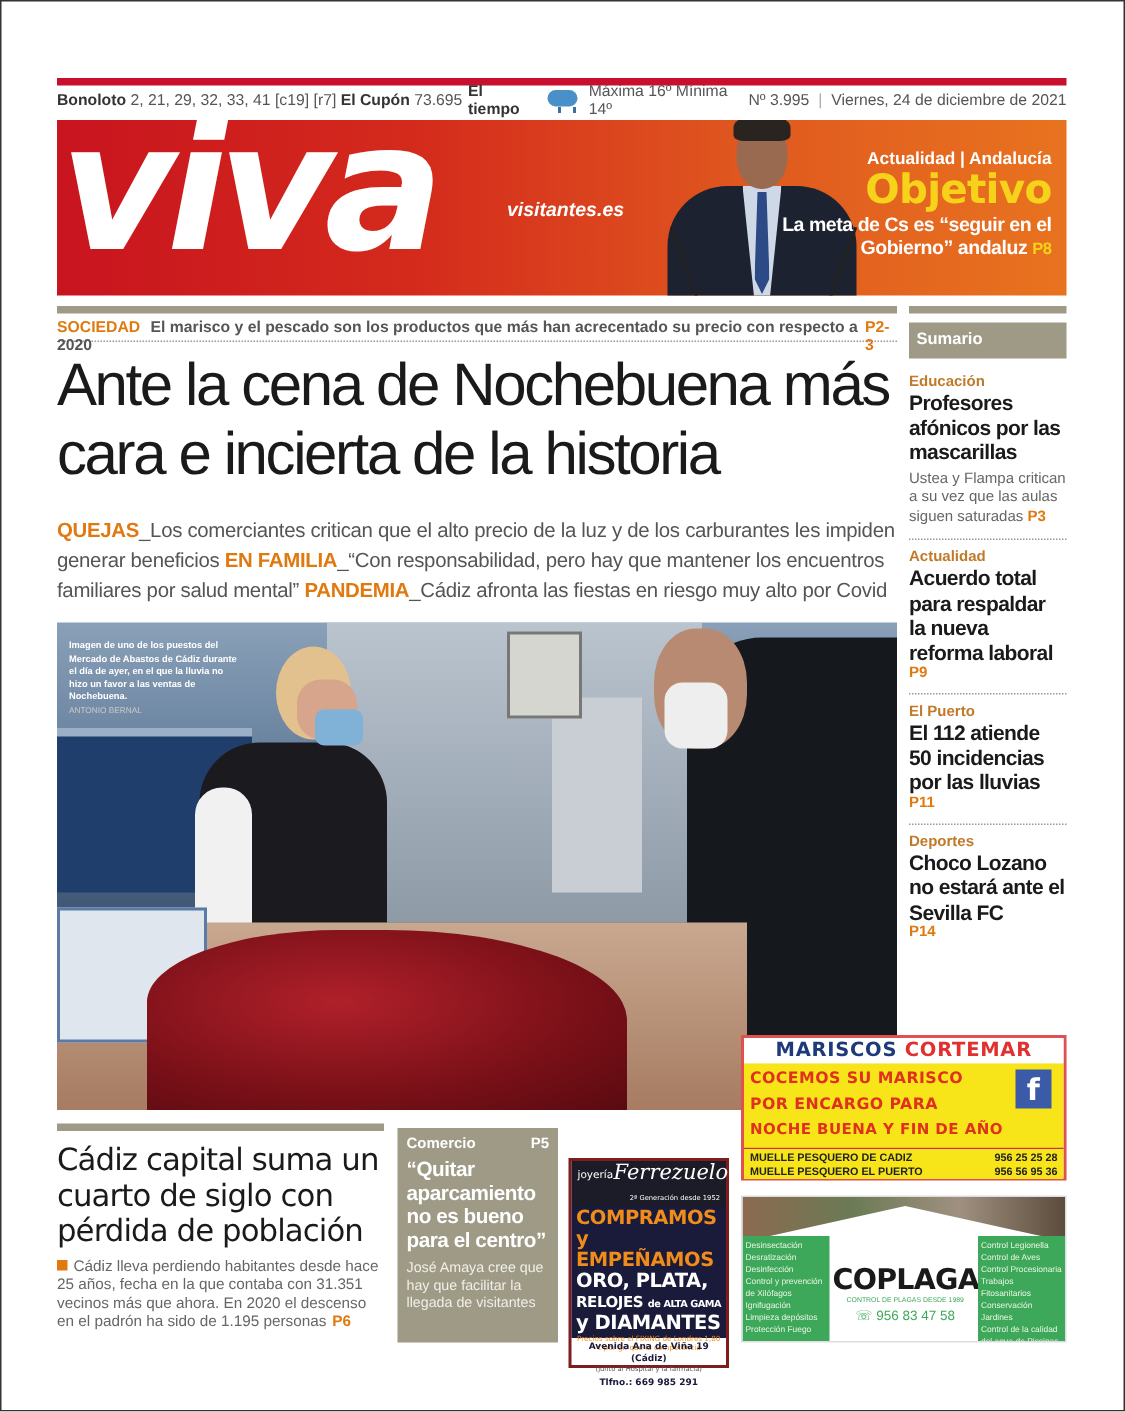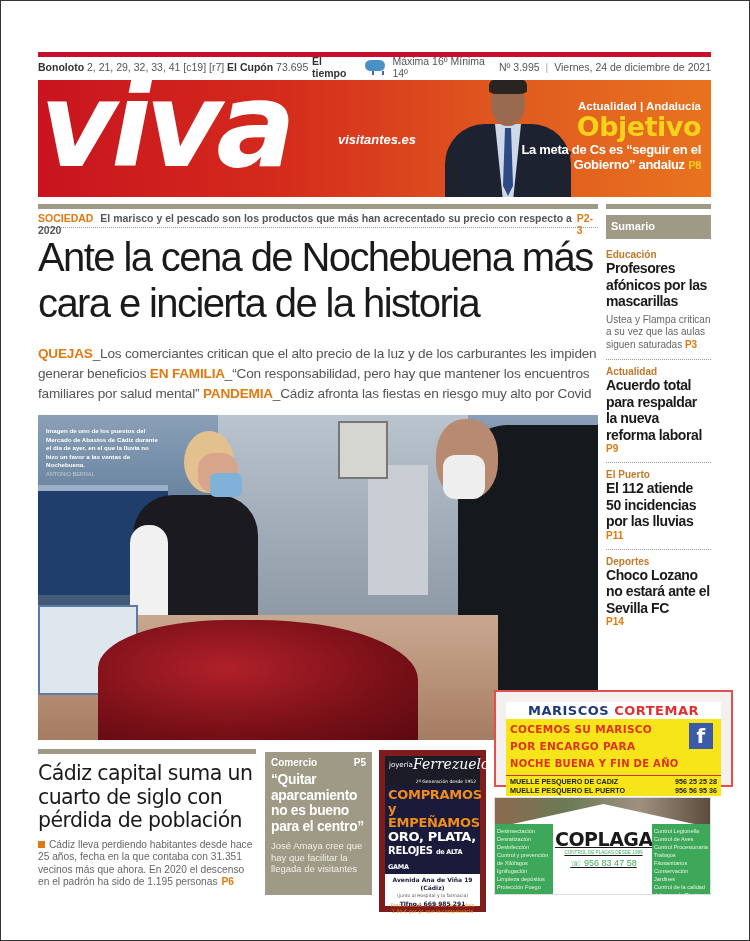--- a/index.html
+++ b/index.html
@@ -71,59 +71,59 @@
   .sidebar { position: absolute; left: 606px; top: 204px; width: 105px; }
   .sumario-head { margin-top: 6px; height: 24px; background: #9e9a86; color: #fff; font-weight: bold; font-size: 11px; padding: 5px 5px; }
   .sb-item { border-bottom: 1px dotted #999; padding: 6px 0 8px 0; }
   .sb-item:first-of-type { }
   .sb-kicker { font-size: 10px; font-weight: bold; color: #c07a2a; }
   .sb-title { font-size: 14px; font-weight: bold; line-height: 16.5px; color: #1a1a1a; letter-spacing: -0.4px; }
   .sb-text { font-size: 10px; line-height: 12.5px; color: #666; margin-top: 4px; }
   .sb-page { font-size: 10px; font-weight: bold; color: #e07a10; }
 
   
-  .ad-mariscos { position: absolute; left: 494px; top: 690px; width: 239px; height: 97px; background: #f4f0ee; border: 2px solid #e05050; padding: 10px; }
+  .ad-mariscos { position: absolute; left: 494px; top: 690px; width: 217px; height: 97px; background: #f4f0ee; border: 2px solid #e05050; padding: 0; }
   .am-top { background: #fff; height: 17px; font-family: "DejaVu Sans", sans-serif; font-weight: bold; font-size: 13px; text-align: center; line-height: 17px; letter-spacing: 0.5px; }
   .am-top .a { color: #1d3a7a; } .am-top .b { color: #e03030; }
   .am-mid { background: #f7e51a; height: 56px; position: relative; padding: 2px 4px; font-family: "DejaVu Sans", sans-serif; font-weight: bold; font-size: 10.5px; color: #e0301e; line-height: 17px; letter-spacing: 0.3px; }
   .am-fb { position: absolute; right: 8px; top: 4px; width: 24px; height: 26px; background: #3b5ba8; color: #fff; font-size: 20px; text-align: center; line-height: 26px; font-family: "DejaVu Sans", sans-serif; }
   .am-bot { background: #f7e51a; font-size: 7.2px; font-weight: bold; color: #222; line-height: 9px; padding: 1px 4px; border-top: 1px solid #c33; }
   .am-bot div { display: flex; justify-content: space-between; }
 
   
   .bottom-story { position: absolute; left: 38px; top: 749px; width: 218px; }
   .bs-title { font-size: 20.5px; line-height: 23.5px; font-weight: bold; letter-spacing: -0.6px; color: #1a1a1a; margin-top: 8px; font-family: "DejaVu Sans", sans-serif; font-weight: normal; }
   .bs-text { font-size: 10.2px; line-height: 12.6px; color: #666; margin-top: 6px; }
   .bs-text .sq { display: inline-block; width: 7px; height: 7px; background: #e07a10; margin-right: 4px; }
   .bs-text .pg { color: #e07a10; font-weight: bold; margin-left: 4px; }
 
   .comercio { position: absolute; left: 265px; top: 752px; width: 107px; height: 143px; background: #9e9a86; padding: 5px 6px; color: #fff; }
   .cm-head { display: flex; justify-content: space-between; font-size: 10px; font-weight: bold; }
   .cm-title { font-size: 13.8px; font-weight: bold; line-height: 15.5px; margin-top: 4px; letter-spacing: -0.3px; }
   .cm-text { font-size: 9.5px; line-height: 11.5px; color: #f0efe8; margin-top: 6px; }
 
-  .ad-joyeria { position: absolute; left: 379px; top: 750px; width: 107px; height: 162px; background: #fff; border: 6px solid #7f1d1d; font-family: "DejaVu Sans", sans-serif; }
+  .ad-joyeria { position: absolute; left: 379px; top: 772px; width: 107px; height: 140px; background: #fff; border: 2px solid #7f1d1d; font-family: "DejaVu Sans", sans-serif; }
   .aj-top { background: #1c1c28; color: #fff; height: 30px; padding: 2px 4px; position: relative; }
   .aj-top .small { font-size: 7px; position: absolute; left: 4px; top: 5px; }
   .aj-top .brand { position: absolute; left: 28px; top: 0; font-size: 14px; font-style: italic; font-family: "DejaVu Serif", serif; }
   .aj-top .since { position: absolute; right: 4px; bottom: 2px; font-size: 4.5px; }
   .aj-body { background: #1a1a3a; color: #fff; height: 88px; padding: 2px 3px; text-align: left; }
   .aj-orange { color: #f08c1a; font-weight: bold; font-size: 13px; line-height: 14px; letter-spacing: -0.3px; }
   .aj-white { color: #fff; font-weight: bold; font-size: 13px; line-height: 14px; letter-spacing: -0.3px; }
   .aj-white .s { font-size: 6.5px; }
   .aj-small { font-size: 4.8px; color: #f08c1a; line-height: 6px; margin-top: 1px; text-align: center; }
   .aj-foot { font-size: 6px; text-align: center; line-height: 8px; color: #1a1a3a; font-weight: bold; padding-top: 2px; }
   .aj-foot .tiny { font-size: 4.5px; font-weight: normal; color: #555; }
 
   .ad-coplaga { position: absolute; left: 494px; top: 797px; width: 217px; height: 98px; background: #fff; border: 1px solid #ddd; overflow: hidden; }
   .cp-photo { position: absolute; left: 0; top: 0; width: 217px; height: 26px; background: linear-gradient(90deg, #8c6a50, #6b7a55, #a09080, #5a4a3a); }
   .cp-roof { position: absolute; left: 0; top: 6px; width: 217px; height: 40px; background: #fff; clip-path: polygon(0 100%, 0 60%, 50% 0, 100% 60%, 100% 100%); }
   .cp-left, .cp-right { position: absolute; top: 26px; width: 58px; height: 72px; background: #3da85a; color: #e8f5e0; font-size: 5.6px; line-height: 8px; padding: 3px 2px; }
   .cp-left { left: 0; } .cp-right { right: 0; }
-  .cp-center { position: absolute; left: 60px; top: 30px; width: 97px; text-align: center; text-decoration: underline; }
+  .cp-center { position: absolute; left: 60px; top: 44px; width: 97px; text-align: center; }
   .cp-logo { font-family: "DejaVu Sans", sans-serif; font-weight: bold; font-size: 19px; color: #1a1a1a; letter-spacing: -0.5px; }
   .cp-sub { font-size: 4.6px; color: #3da85a; }
   .cp-phone { font-size: 9px; color: #3da85a; margin-top: 3px; }
   .cp-web { font-size: 8.5px; color: #3da85a; margin-top: 36px; }
 </style>
 </head>
 <body>
 
 <div class="page-frame"></div>
 

